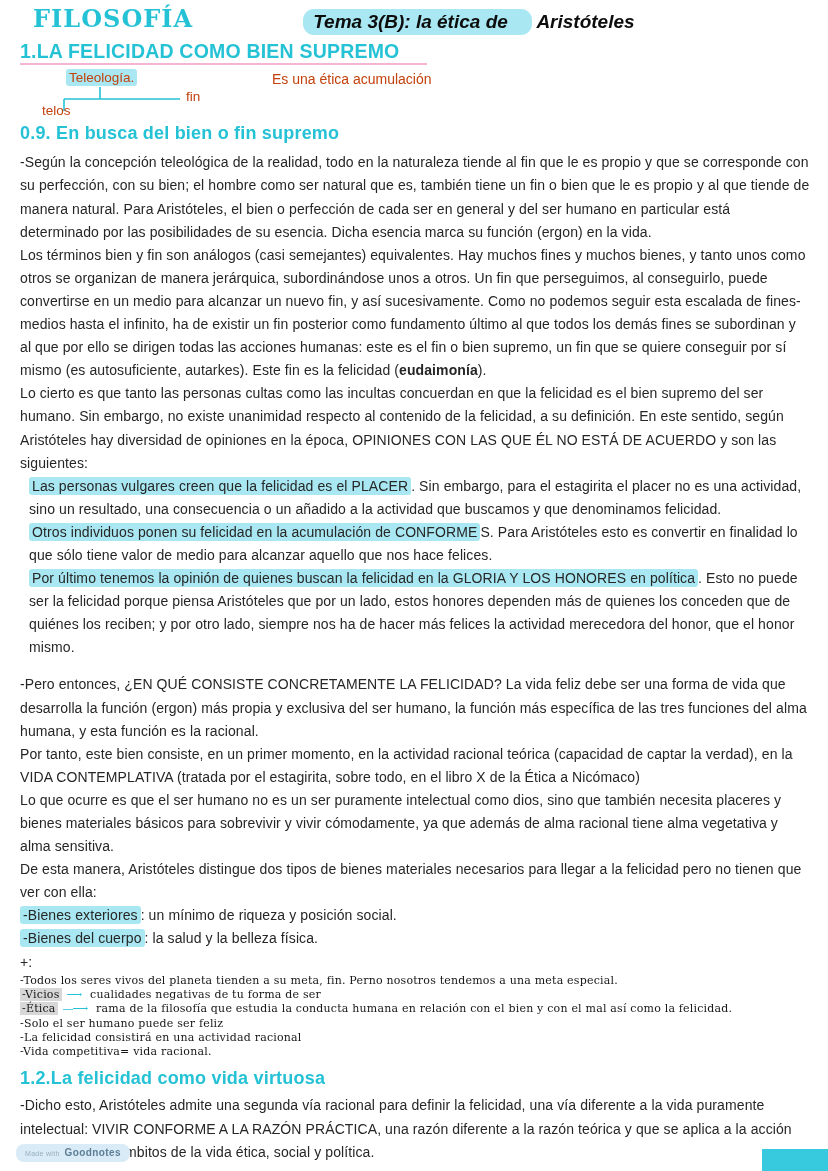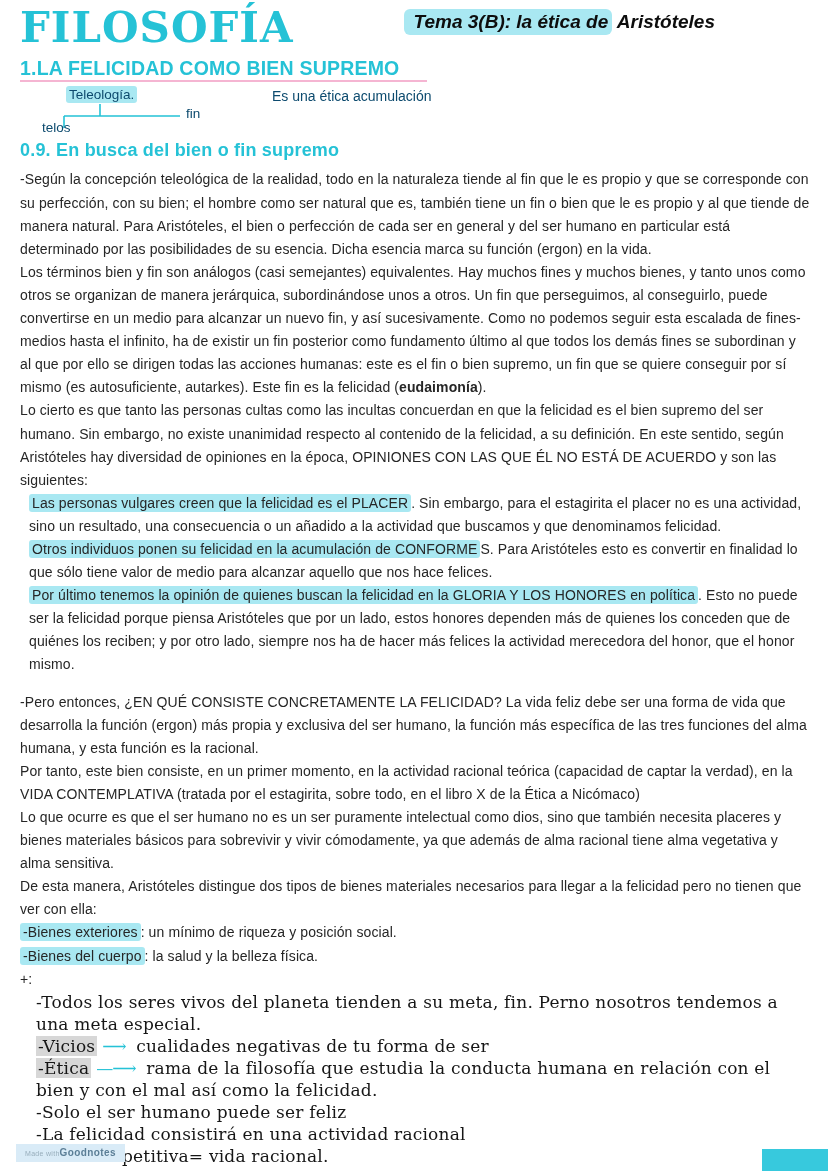--- a/index.html
+++ b/index.html
@@ -8,57 +8,57 @@
     position:relative;
     overflow:hidden;
     background:#ffffff;
     font-family:"Liberation Sans", sans-serif;
     color:#262626;
     padding:6px 18px 0 20px;
   }
   .header-row { display:flex; align-items:flex-start; }
   .course-title {
     font-family:"DejaVu Serif", serif;
-    font-size:42px; font-weight:bold; line-height:1.05;
-    color:var(--accent, #25c2d6); letter-spacing:1px;
+    font-size:24px; font-weight:bold; line-height:1.05;
+    color:var(--accent, #25c2d6); letter-spacing:1px;margin-left:13px;
   }
   .topic-title {
     margin-left:110px; margin-top:5px;
     font-size:19px; font-weight:bold; font-style:italic; color:#0d0d0d;
     white-space:nowrap;
   }
-  .topic-hl { background:var(--hl-cyan, #a9e8f2); border-radius:6px; padding:2px 4px 3px 10px; }
+  .topic-hl { background:var(--hl-cyan, #a9e8f2); border-radius:11px; padding:2px 24px 3px 10px; }
   .sec1-heading { margin-top:3px; line-height:1.2; }
   .sec1-heading span {
     display:inline-block;
     font-size:19.5px; font-weight:bold; color:var(--accent, #25c2d6);
     border-bottom:2.5px solid var(--underline-pink, #f5b5d2);
     padding:0 28px 0 0; letter-spacing:0.2px;
   }
-  .diagram { position:relative; height:52px; margin-top:4px; font-size:13.5px; color:#0c4a6e; }
+  .diagram { position:relative; height:52px; margin-top:4px; font-size:13.5px; color:#c2410c; }
   .d-root { position:absolute; left:46px; top:0; }
   .hl-cyan { background:var(--hl-cyan, #a9e8f2); border-radius:3px; padding:1px 3px; }
   .d-lines { position:absolute; left:40px; top:18px; }
   .d-lines path { stroke:var(--accent, #25c2d6); stroke-width:1.6; fill:none; }
   .d-telos { position:absolute; left:22px; top:34px; }
   .d-fin   { position:absolute; left:166px; top:20px;text-align:center; }
   .d-note  { position:absolute; left:252px; top:2px; font-size:14px; }
   .h2 { font-size:18px; font-weight:bold; color:var(--accent, #25c2d6); margin:2px 0 7px; letter-spacing:0.2px; }
   .content .h2 { margin:9px 0 5px; }
   .hand-para { font-size:14px; line-height:1.65; letter-spacing:0.1px; }
   .hand-para.indent { padding-left:9px; }
   .spacer { height:14px; }
-  .typed-line { font-family:"DejaVu Serif", serif; font-size:17px; line-height:1.3; color:#161616; letter-spacing:0.2px;margin-left:16px; }
+  .typed-line { font-family:"DejaVu Serif", serif; font-size:11px; line-height:1.3; color:#161616; letter-spacing:0.2px; }
   .hl-gray { background:var(--hl-gray, #d7d7d7); padding:0 2px; }
   .bold { font-weight:bold; }
   .arrow { color:var(--accent, #25c2d6); letter-spacing:-1px; padding:0 5px; }
   .footer-badge {
     position:absolute; left:16px; bottom:9px;
-    background:var(--badge-bg, #d9ebf7); border-radius:0;
-    padding:3px 9px 4px; display:flex; align-items:baseline; 
+    background:var(--badge-bg, #d9ebf7); border-radius:8px;
+    padding:3px 9px 4px; display:flex; align-items:baseline; gap:5px;
   }
   .made-with { font-size:7px; color:#98aebc; letter-spacing:0.3px; }
   .brand { font-size:10px; font-weight:bold; color:var(--badge-text, #5b7e96); letter-spacing:0.4px; }
   .corner-accent { position:absolute; right:0; bottom:0; width:66px; height:22px; background:var(--corner, #37c9dd); }
 </style>
 </head>
 <body>
 
 <header class="header-row">
   <h1 class="course-title">FILOSOFÍA</h1>

